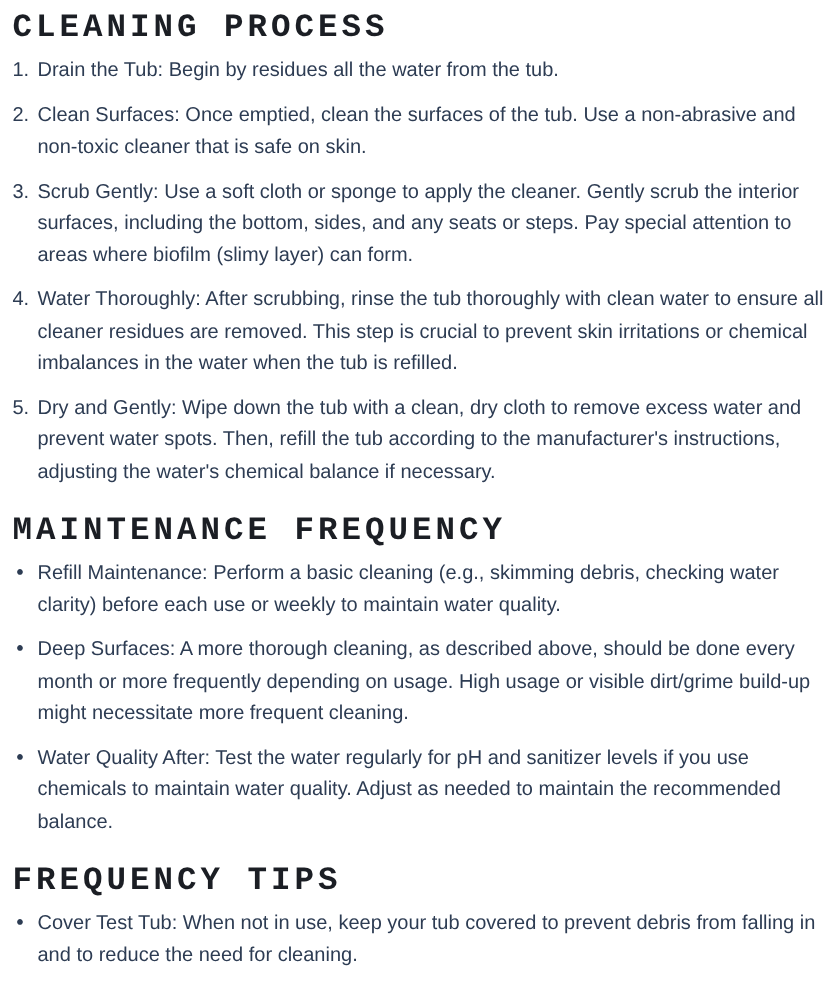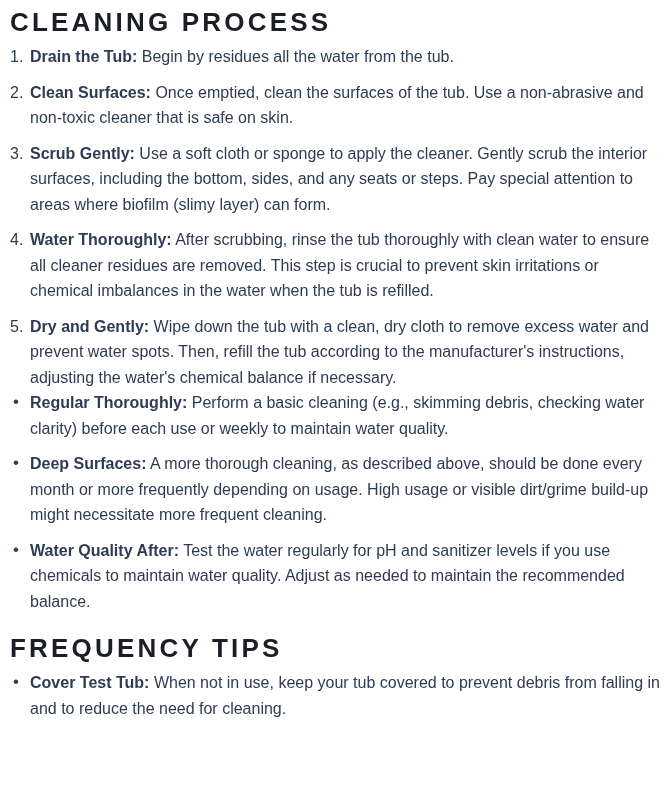--- a/index.html
+++ b/index.html
@@ -16,20 +16,21 @@
     box-sizing: border-box;
     padding: 8px 10px 0 10px;
   }
   .section-heading {
     font-size: 26px;
     font-weight: 800;
     letter-spacing: 3.2px;
     line-height: 28px;
     color: #1b1e24;
     margin: 0 0 8px 0;
+    font-family: Liberation Mono, monospace;
   }
   .section { margin: 0; }
   .section + .section .section-heading {
     margin-top: 20px;
   }
   .doc-list {
     margin: 0;
     padding: 0;
     list-style: none;
     font-size: 16px;
@@ -48,21 +49,21 @@
     top: 0;
     white-space: nowrap;
   }
   .doc-item .bullet-dot {
     position: absolute;
     left: 3px;
     top: -1px;
     font-size: 17px;
   }
   .item-label {
-    font-weight: 700;
+    font-weight: 400;
   }
 </style>
 </head>
 <body>
 
 <div class="section">
   <h2 class="section-heading">CLEANING PROCESS</h2>
   <ol class="doc-list">
     <li class="doc-item">
       <span class="marker">1.</span>
@@ -86,24 +87,25 @@
     </li>
     <li class="doc-item">
       <span class="marker">5.</span>
       <span class="item-label">Dry and Gently:</span>
       <span class="item-text">Wipe down the tub with a clean, dry cloth to remove excess water and prevent water spots. Then, refill the tub according to the manufacturer's instructions, adjusting the water's chemical balance if necessary.</span>
     </li>
   </ol>
 </div>
 
 <div class="section">
+  <h2 class="section-heading">MAINTENANCE FREQUENCY</h2>
   <ul class="doc-list">
     <li class="doc-item">
       <span class="bullet-dot">•</span>
-      <span class="item-label">Regular Thoroughly:</span>
+      <span class="item-label">Refill Maintenance:</span>
       <span class="item-text">Perform a basic cleaning (e.g., skimming debris, checking water clarity) before each use or weekly to maintain water quality.</span>
     </li>
     <li class="doc-item">
       <span class="bullet-dot">•</span>
       <span class="item-label">Deep Surfaces:</span>
       <span class="item-text">A more thorough cleaning, as described above, should be done every month or more frequently depending on usage. High usage or visible dirt/grime build-up might necessitate more frequent cleaning.</span>
     </li>
     <li class="doc-item">
       <span class="bullet-dot">•</span>
       <span class="item-label">Water Quality After:</span>

